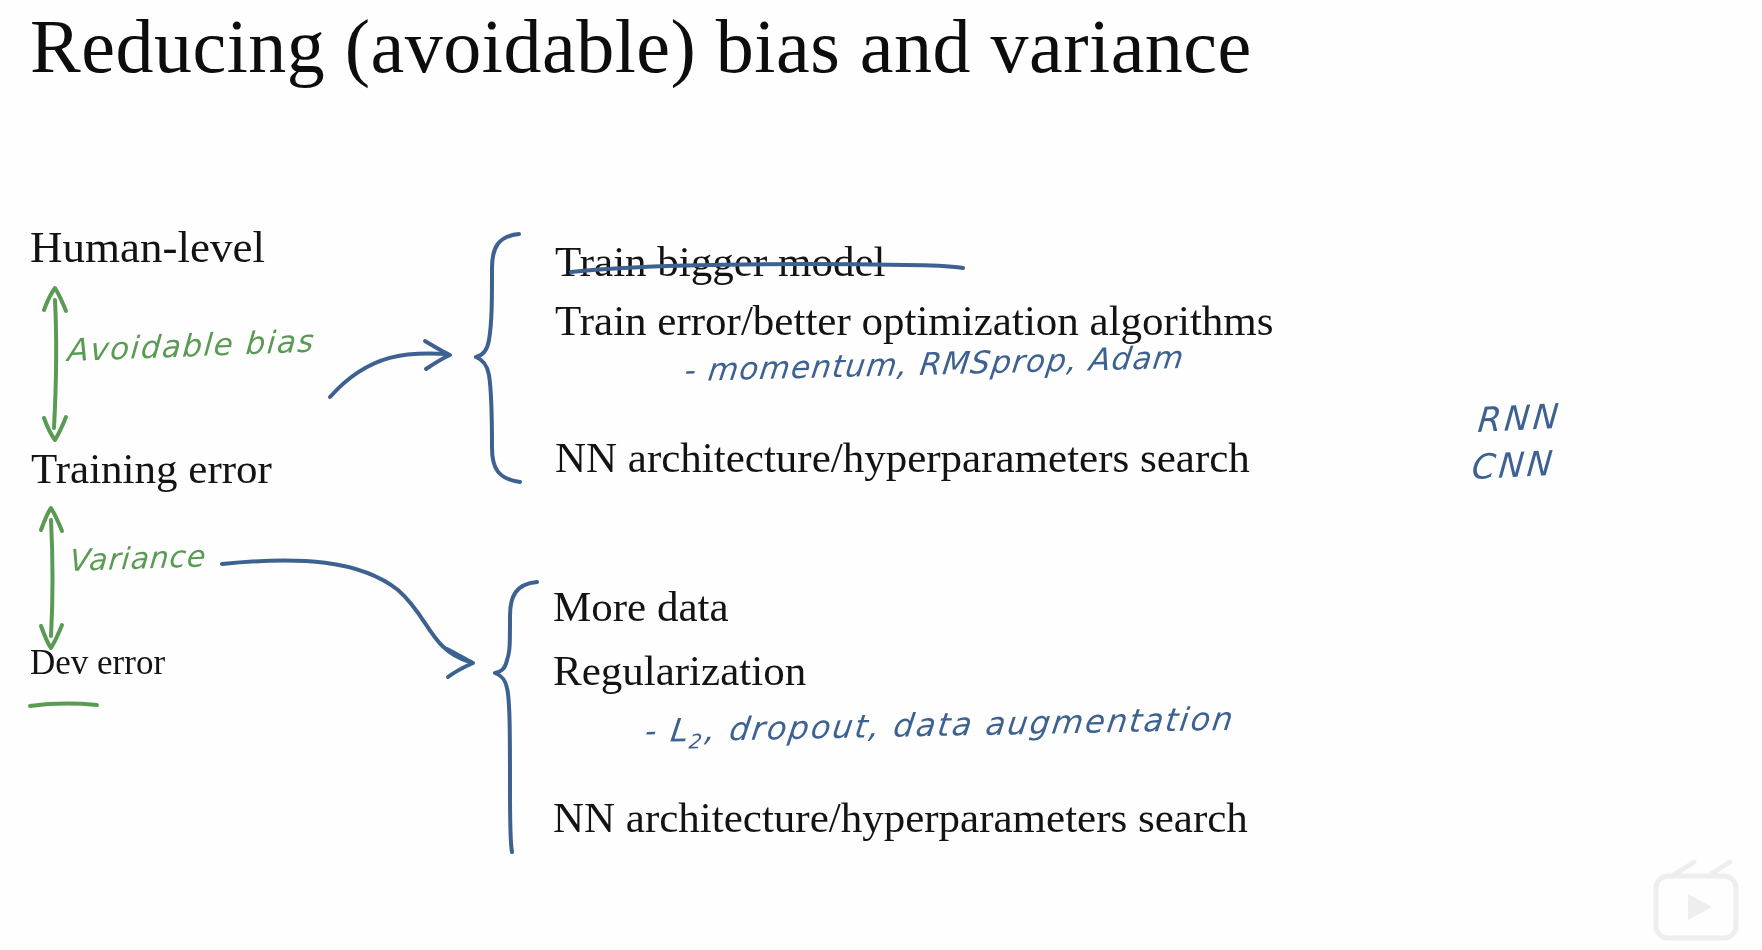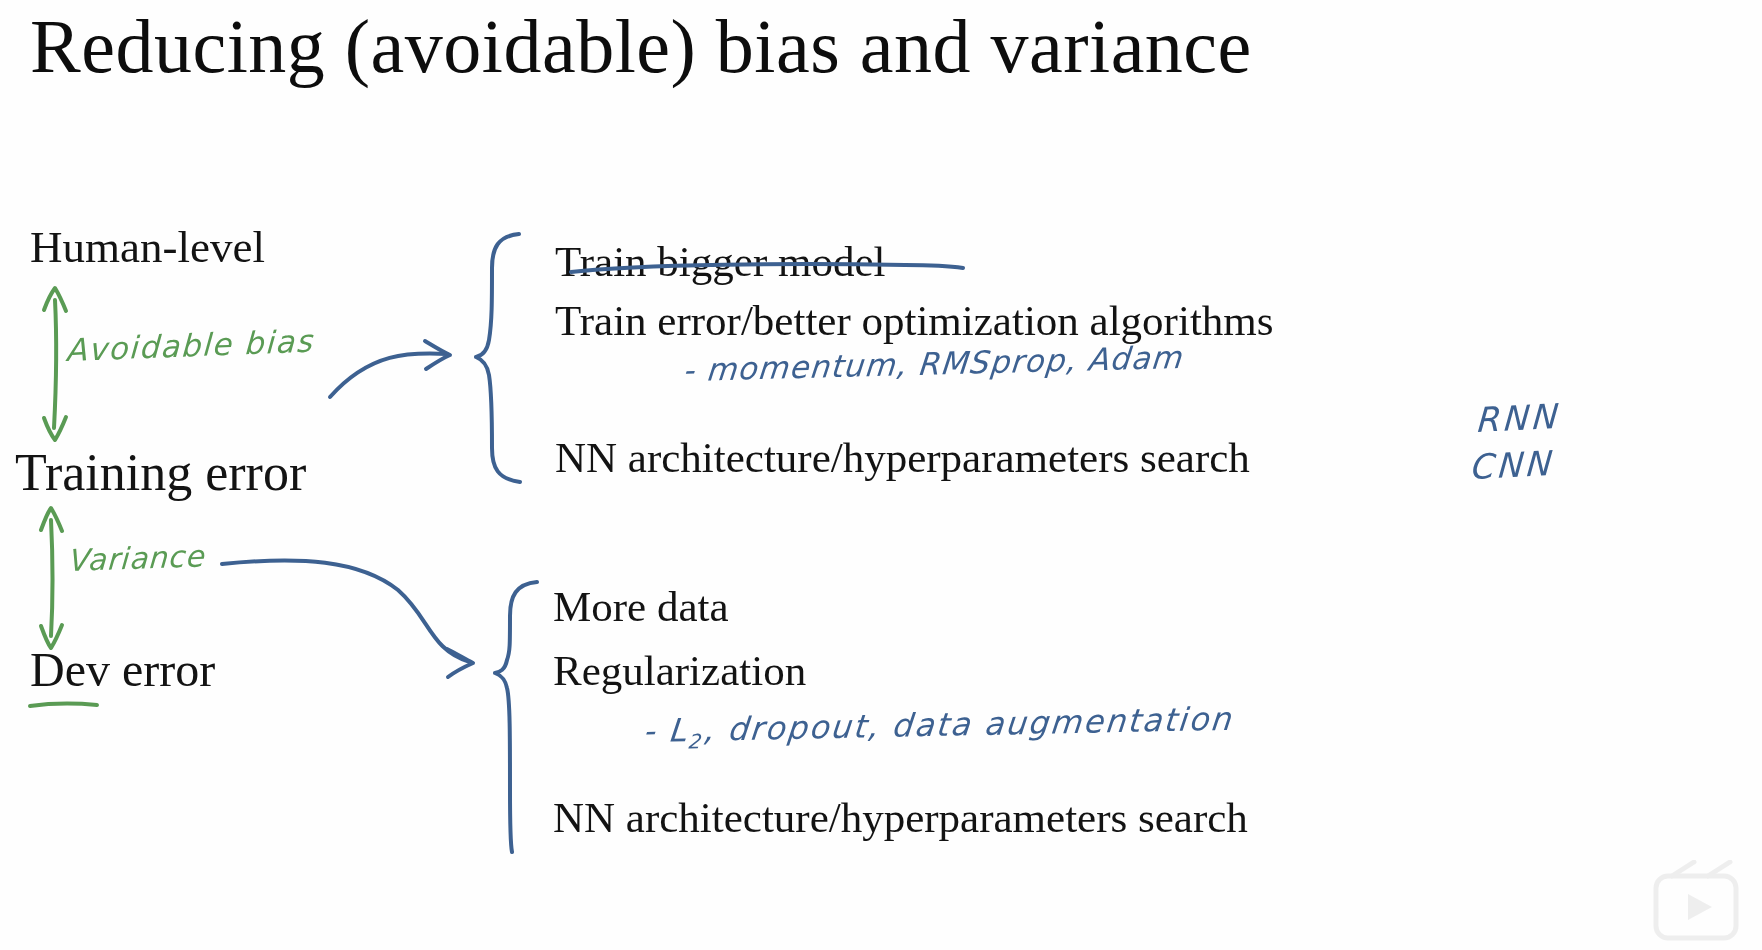--- a/index.html
+++ b/index.html
@@ -127,23 +127,23 @@
 </style>
 </head>
 <body>
 
 <div id="slide">
 
   <div class="slide-title">Reducing (avoidable) bias and variance</div>
 
   <div class="serif-line" style="left:30px; top:224px; font-size:45px;">Human-level</div>
 
-  <div class="serif-line" style="left:15px; top:446px; font-size:52px;">Training error</div>
-
-  <div class="serif-line" style="left:30px; top:645px; font-size:48px;">Dev error</div>
+  <div class="serif-line" style="left:31px; top:446px; font-size:43px;">Training error</div>
+
+  <div class="serif-line" style="left:30px; top:645px; font-size:35px;">Dev error</div>
 
   <div class="hand hand-green hw-avoidable">Avoidable bias</div>
 
   <div class="hand hand-green hw-variance">Variance</div>
 
   <div class="serif-line" style="left:555px; top:218px;margin-top:21px;">Train bigger model</div>
 
   <div class="serif-line" style="left:555px; top:298px;">Train error/better optimization algorithms</div>
 
   <div class="serif-line" style="left:555px; top:435px;">NN architecture/hyperparameters search</div>

